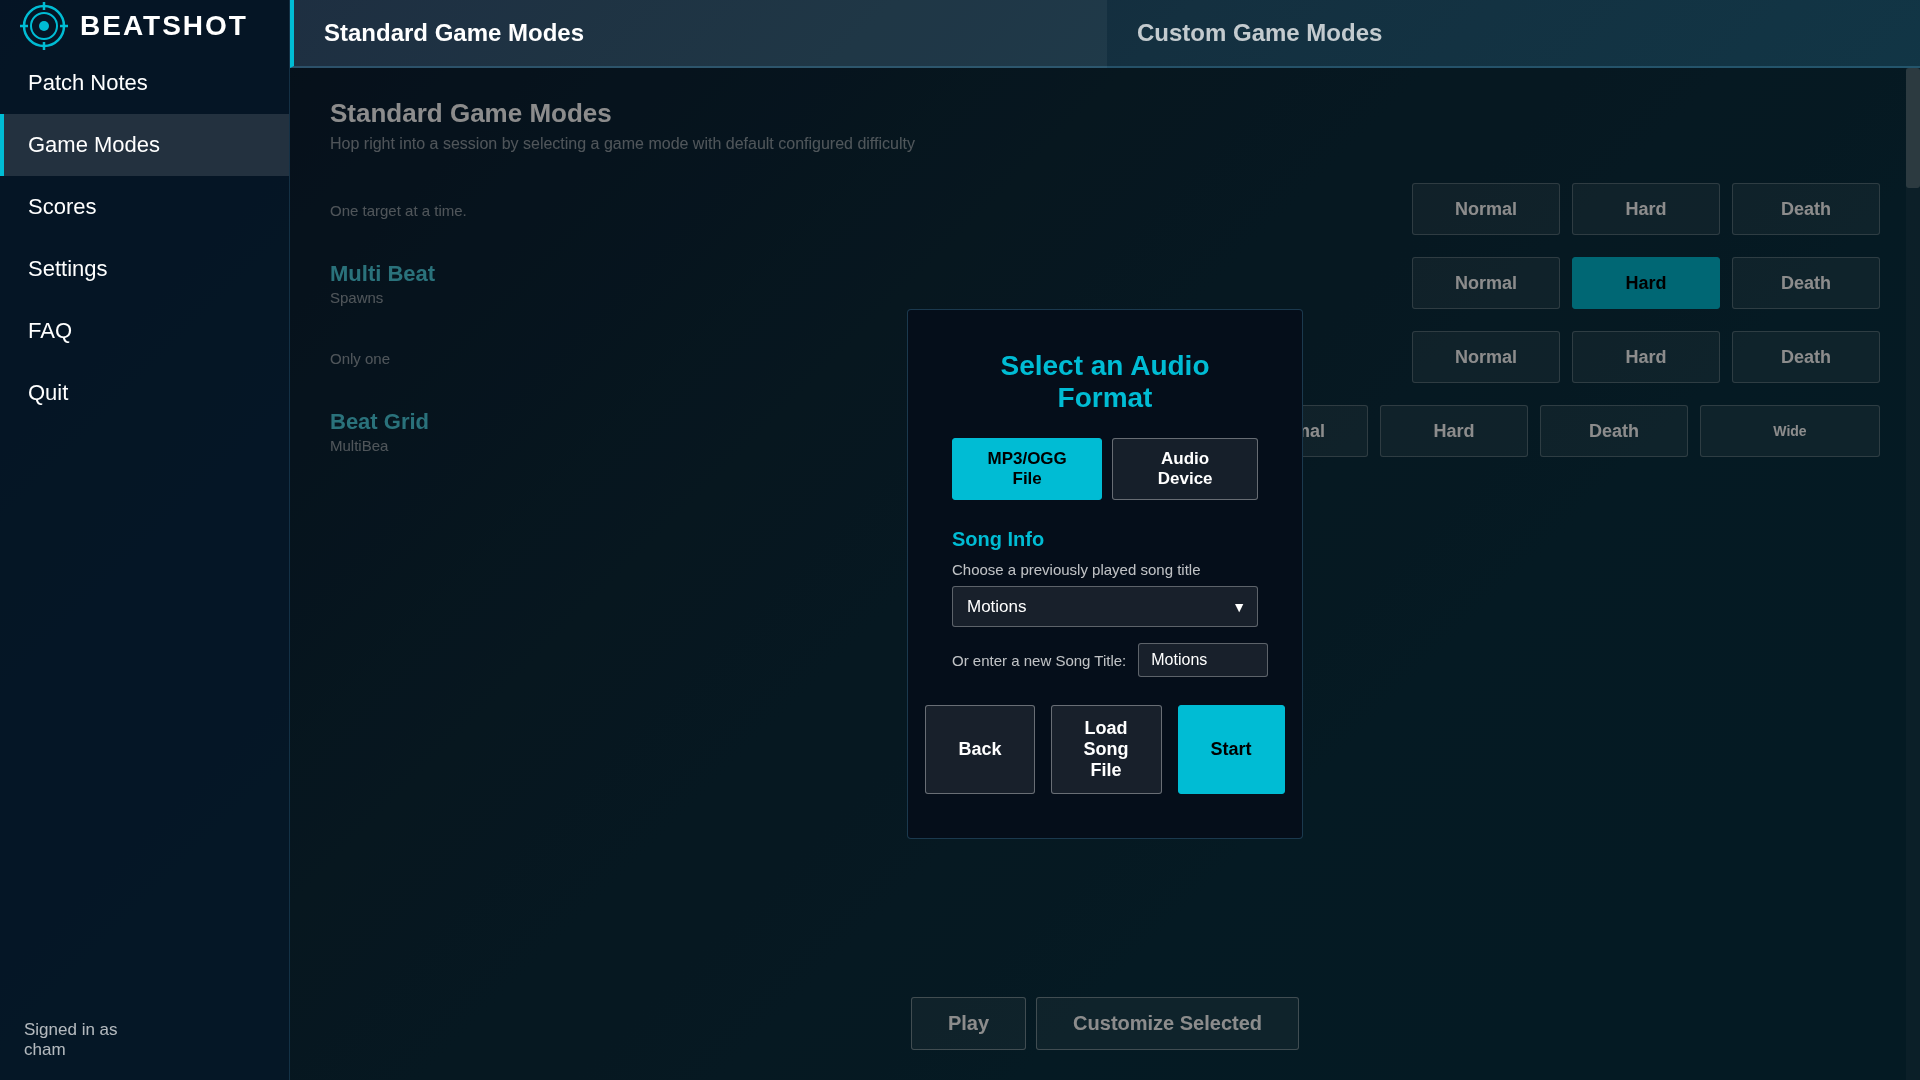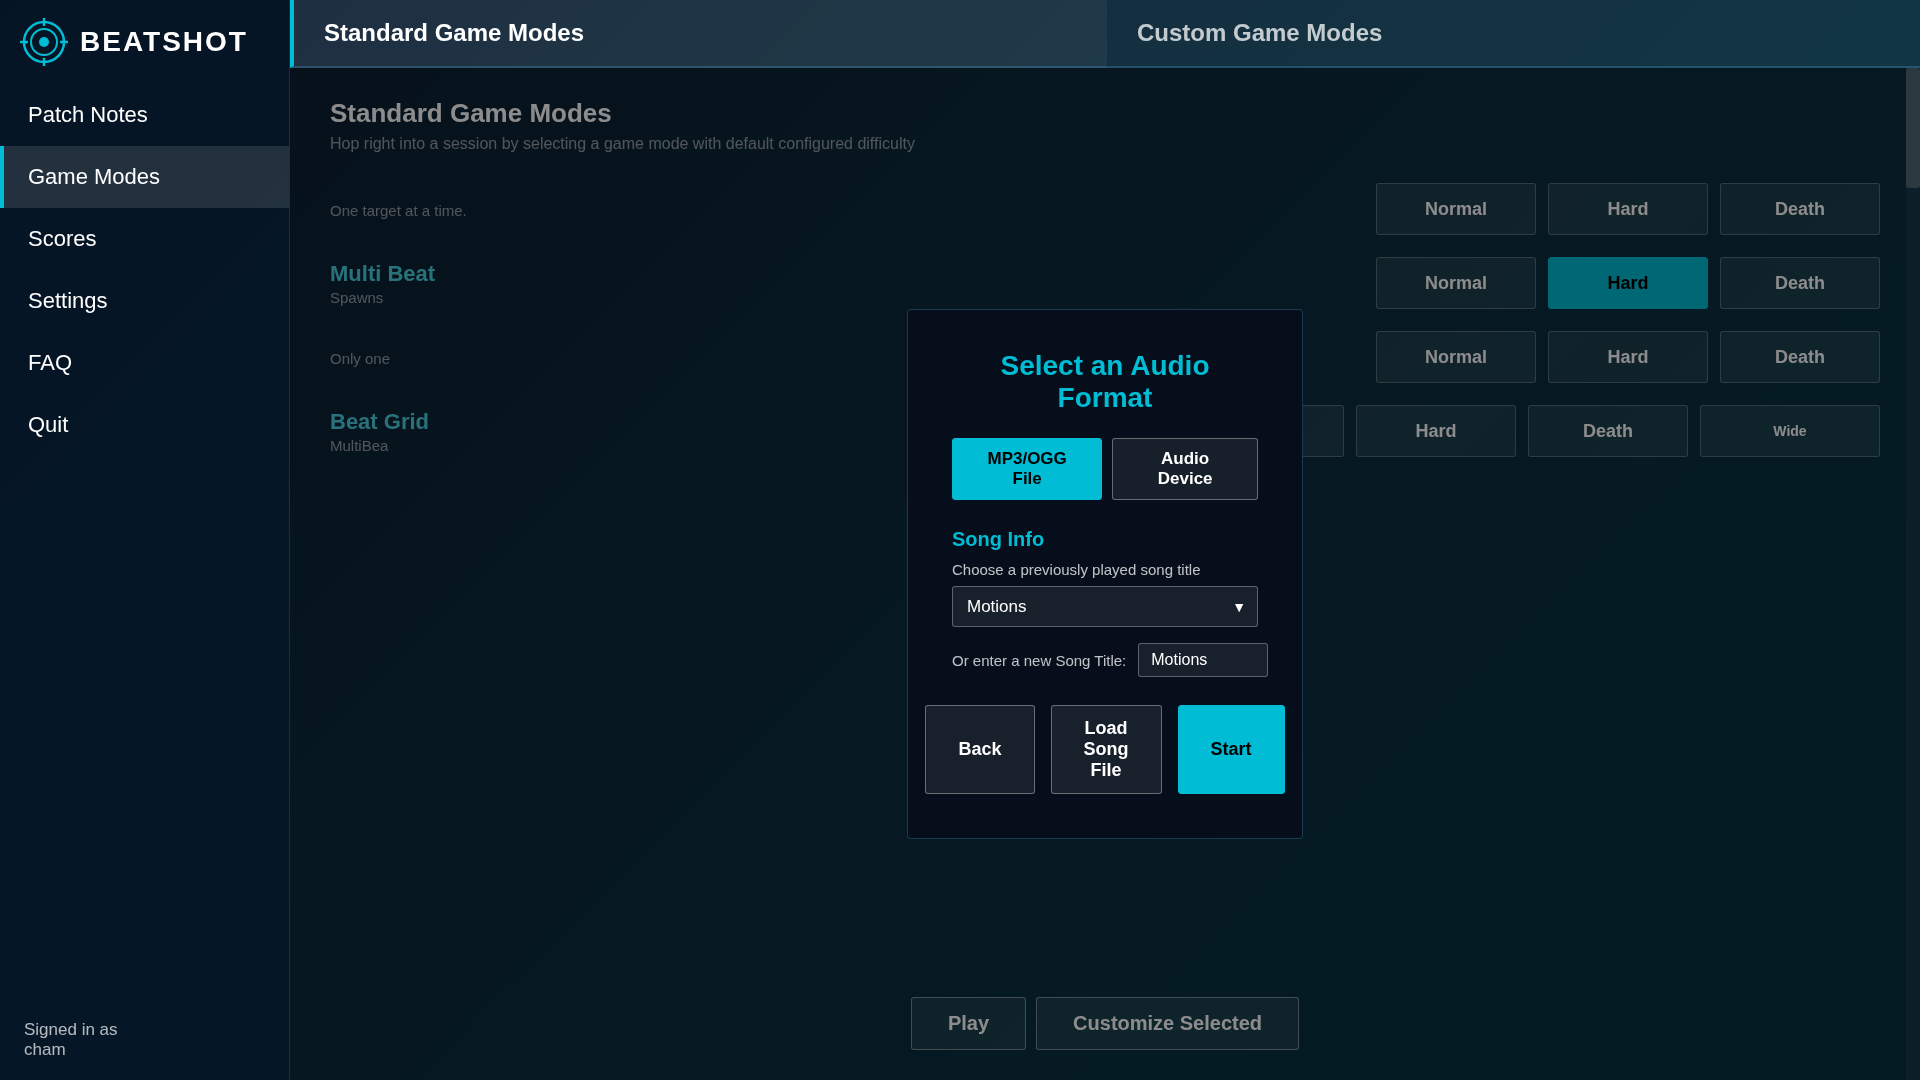--- a/index.html
+++ b/index.html
@@ -20,21 +20,21 @@
       min-width: 290px;
       background: rgba(5, 20, 35, 0.85);
       display: flex;
       flex-direction: column;
       border-right: 1px solid rgba(80,160,200,0.2);
     }
 
     .logo {
       display: flex;
       align-items: center;
-      padding: 18px 20px;
+      padding: 2px 20px;
       gap: 12px;
     }
 
     .logo-text {
       color: white;
       font-size: 28px;
       font-weight: 900;
       letter-spacing: 2px;
     }
 
@@ -148,21 +148,21 @@
       margin-top: 2px;
     }
 
     .mode-buttons {
       display: flex;
       gap: 12px;
       margin-left: auto;
     }
 
     .difficulty-btn {
-      width: 160px;
+      width: 148px;
       height: 52px;
       background: rgba(255,255,255,0.08);
       border: 1px solid rgba(255,255,255,0.25);
       color: white;
       font-size: 18px;
       font-weight: 600;
       cursor: pointer;
       border-radius: 3px;
     }
 

